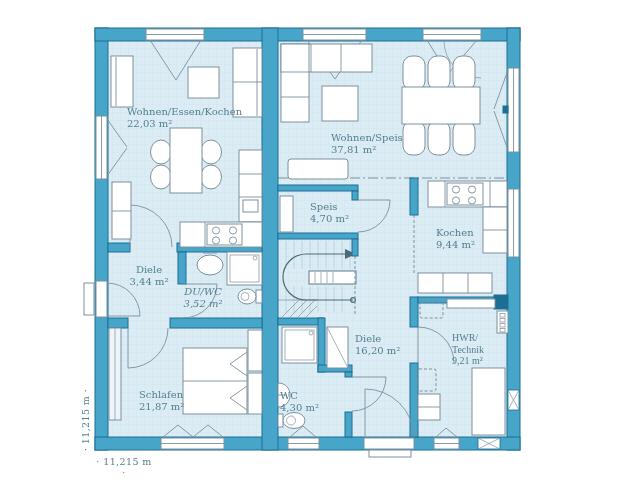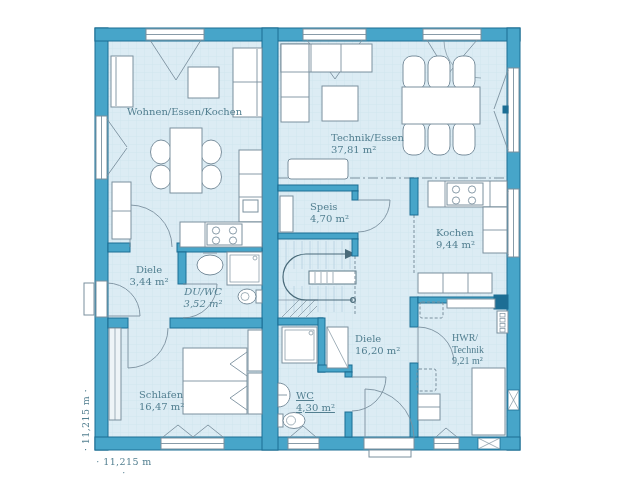--- a/index.html
+++ b/index.html
@@ -303,54 +303,55 @@
       <rect class="furn" x="472" y="368" width="33" height="67"></rect>
     </g>
     <g>
       <rect class="furn" x="418" y="394" width="22" height="26"></rect>
       <path class="ln" d="M418,407H440"></path>
     </g>
   </svg>
 
   <div class="room-label" style="left:127px;top:106px;">
     <span class="name">Wohnen/Essen/Kochen</span>
+    <span class="area">22,03 m²</span>
   </div>
   <div class="room-label centered" style="left:124px;top:264px;width:50px;">
     <span class="name">Diele</span>
     <span class="area">3,44 m²</span>
   </div>
   <div class="room-label centered" style="left:180px;top:286px;width:46px;font-style:italic;">
     <span class="name">DU/WC</span>
     <span class="area">3,52 m²</span>
   </div>
   <div class="room-label" style="left:139px;top:389px;">
     <span class="name">Schlafen</span>
-    <span class="area">16,47 m²</span>
+    <span class="area">21,87 m²</span>
   </div>
   <div class="room-label" style="left:331px;top:132px;">
-    <span class="name">Technik/Essen</span>
+    <span class="name">Wohnen/Speis</span>
     <span class="area">37,81 m²</span>
   </div>
   <div class="room-label" style="left:310px;top:201px;">
     <span class="name">Speis</span>
     <span class="area">4,70 m²</span>
   </div>
   <div class="room-label" style="left:436px;top:227px;">
     <span class="name">Kochen</span>
     <span class="area">9,44 m²</span>
   </div>
   <div class="room-label" style="left:355px;top:333px;">
     <span class="name">Diele</span>
     <span class="area">16,20 m²</span>
   </div>
   <div class="room-label" style="left:452px;top:332px;font-family:Liberation Serif, serif;">
     <span class="name">HWR/
 Technik</span>
     <span class="area">9,21 m²</span>
   </div>
-  <div class="room-label" style="left:296px;top:390px;text-decoration:underline;">
+  <div class="room-label" style="left:280px;top:390px;">
     <span class="name">WC</span>
     <span class="area">4,30 m²</span>
   </div>
 
   <div class="dim dim-v" style="left:80px;top:455px;">· 11,215 m ·</div>
   <div class="dim" style="left:95px;top:456px;width:58px;text-align:center;">· 11,215 m ·</div>
 </div>
 
 </body></html>

